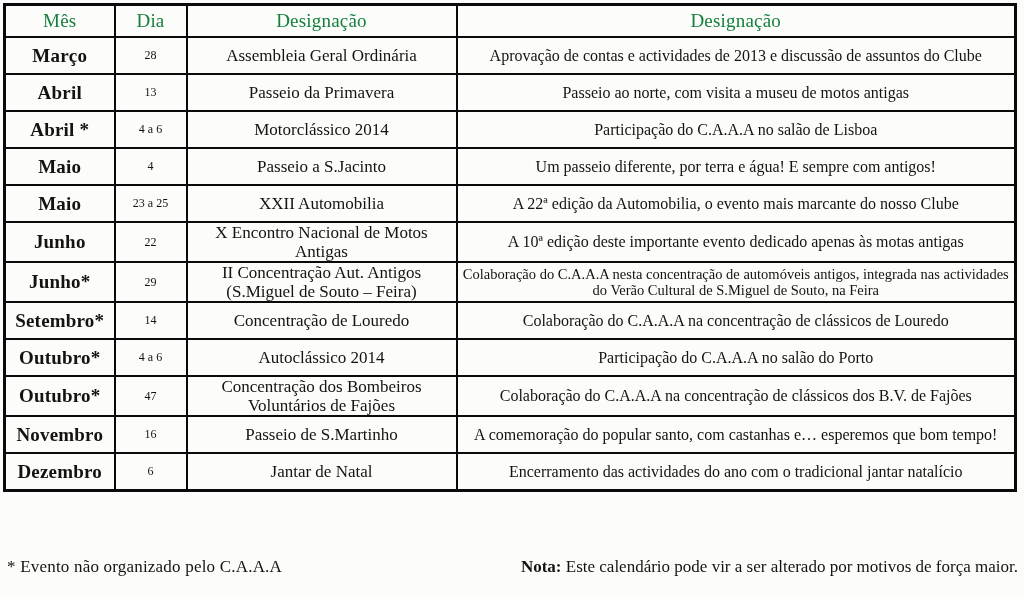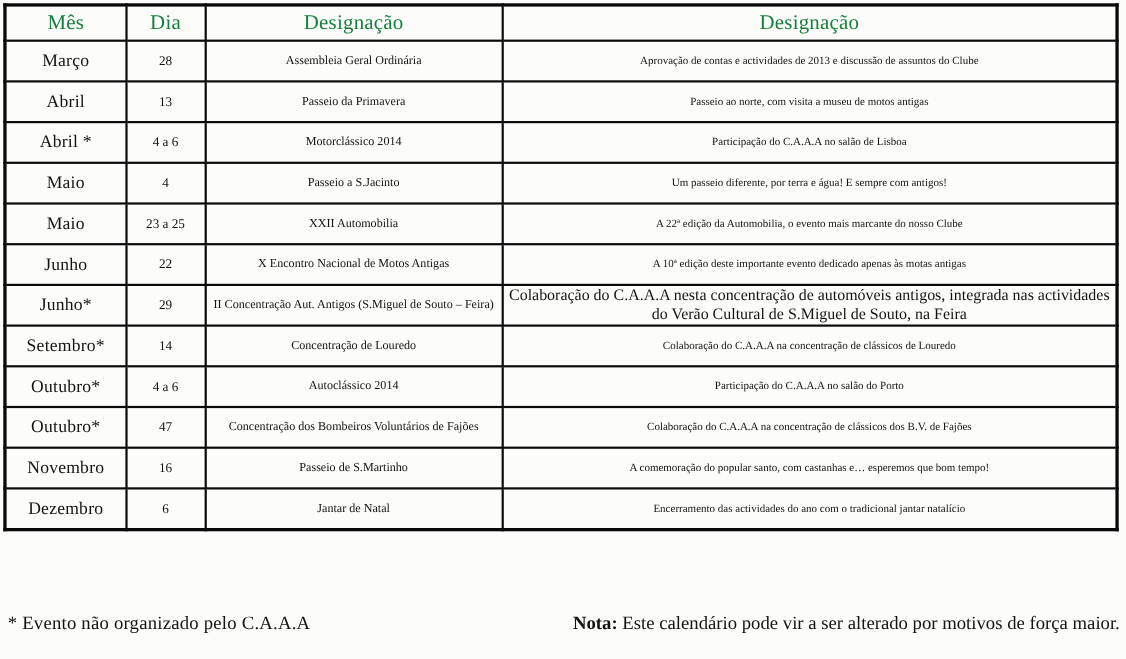--- a/index.html
+++ b/index.html
@@ -39,32 +39,32 @@
   col.c-desc { width: auto;  }
   thead th {
     height: 30px;
     font-weight: normal;
     font-size: 19px;
     color: #15803d;
     letter-spacing: 0.2px;
   }
   tbody td { height: 35px; }
   td.mes {
-    font-weight: normal;
-    font-size: 16px;
+    font-weight: bold;
+    font-size: 19px;
     letter-spacing: 0.2px;
     white-space: nowrap;
   }
   td.dia { font-size: 12px; }
   td.des {
-    font-size: 11px;
+    font-size: 17px;
     line-height: 1.12;
   }
   td.desc {
-    font-size: 10px;
+    font-size: 16px;
     line-height: 1.12;
   }
   td.desc-small { font-size: 14.5px; }
   .footer {
     position: absolute;
     left: 7px;
     right: 6px;
     top: 557px;
     display: flex;
     justify-content: space-between;

